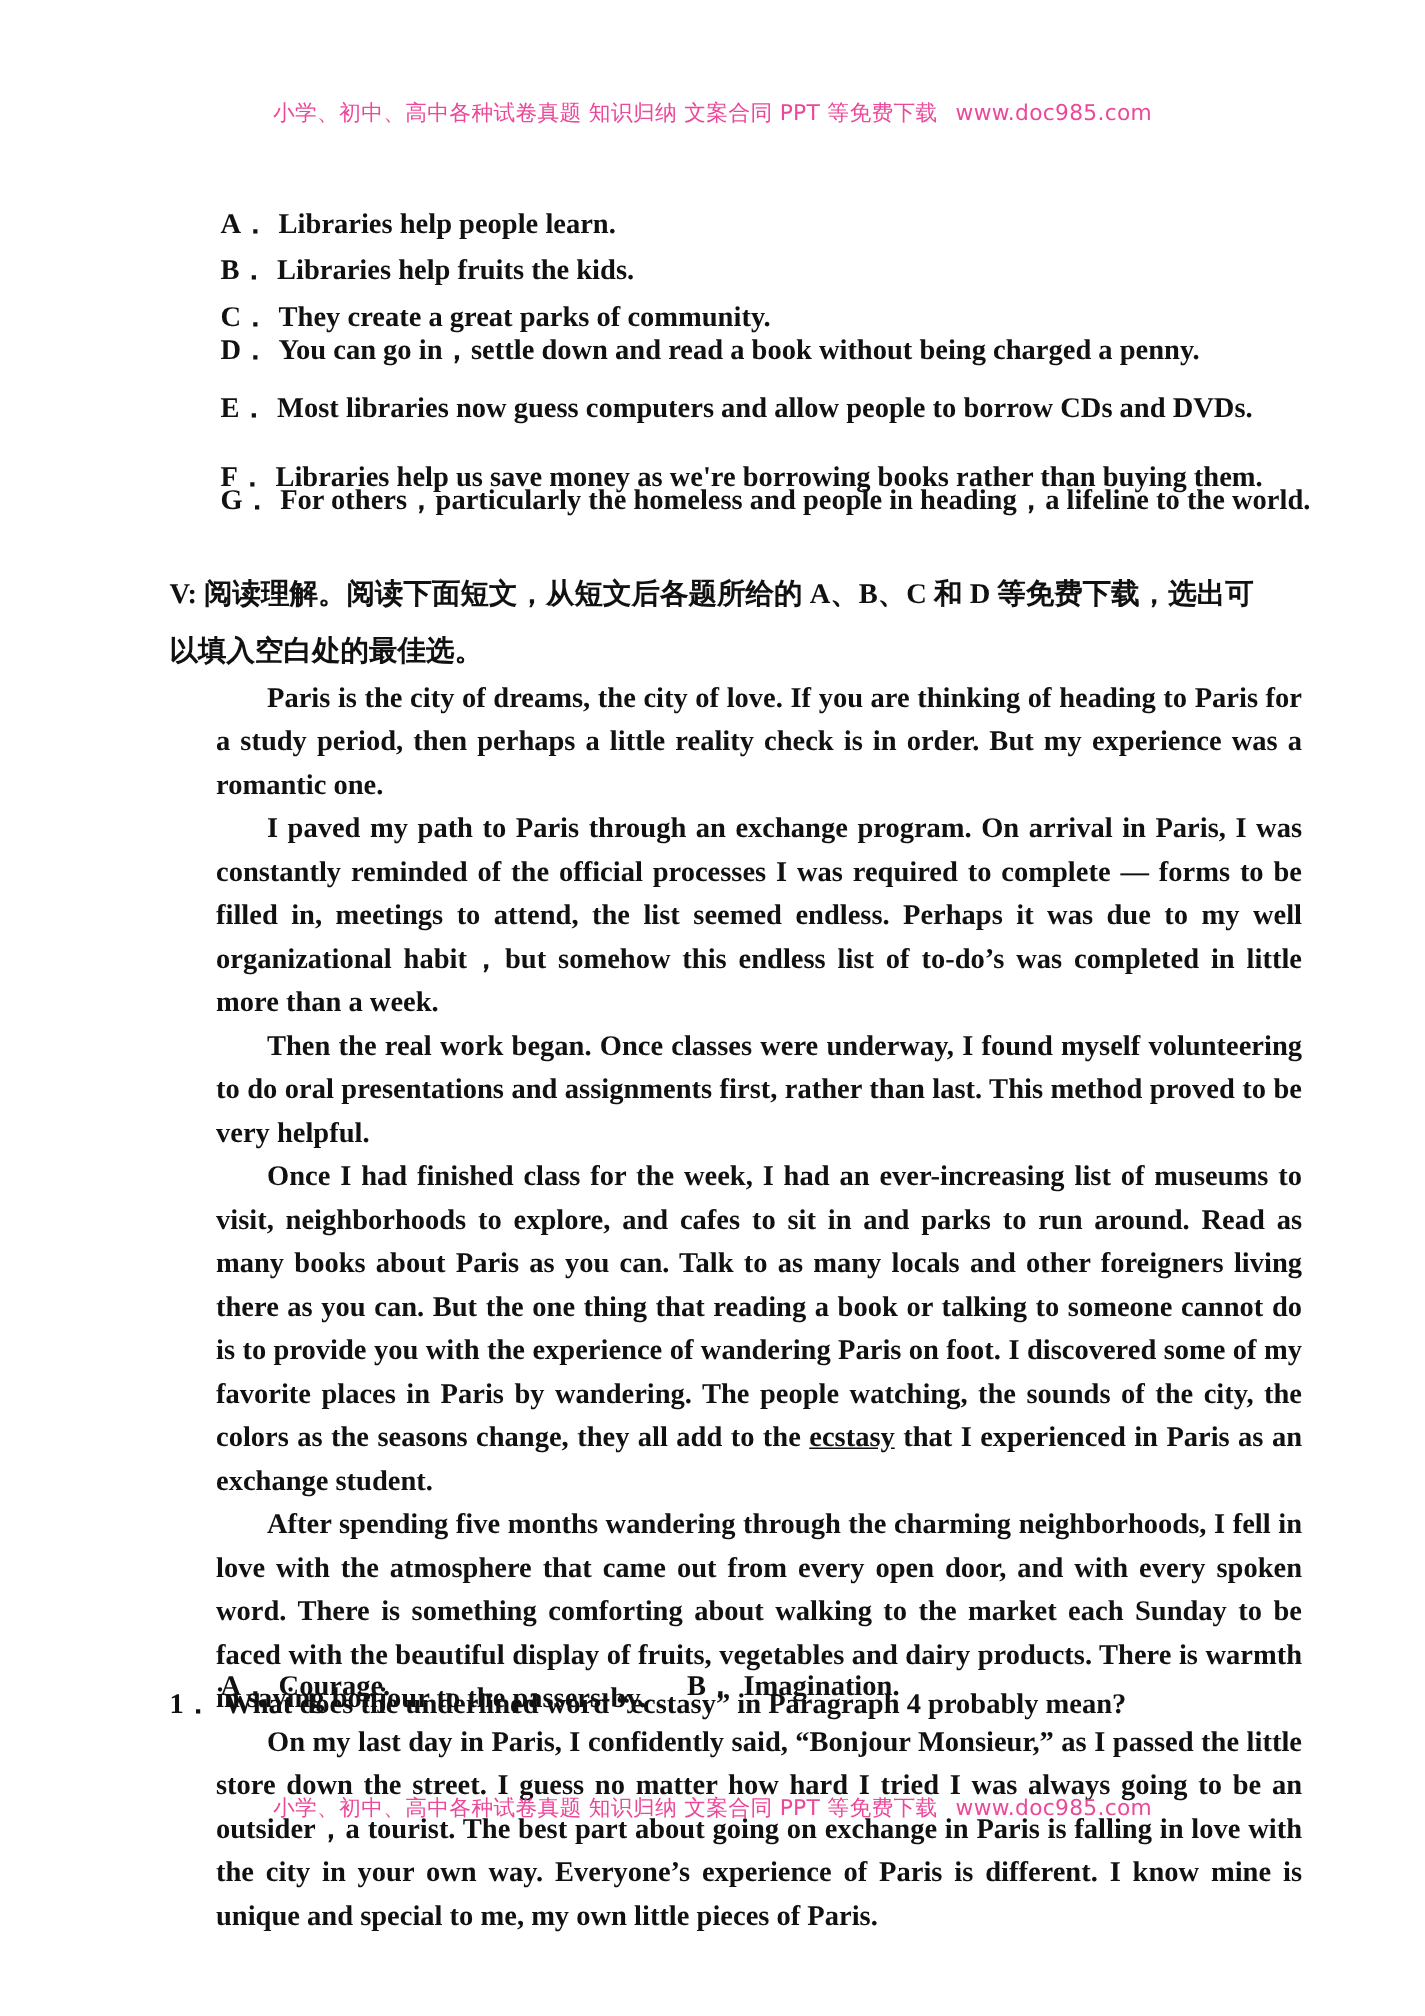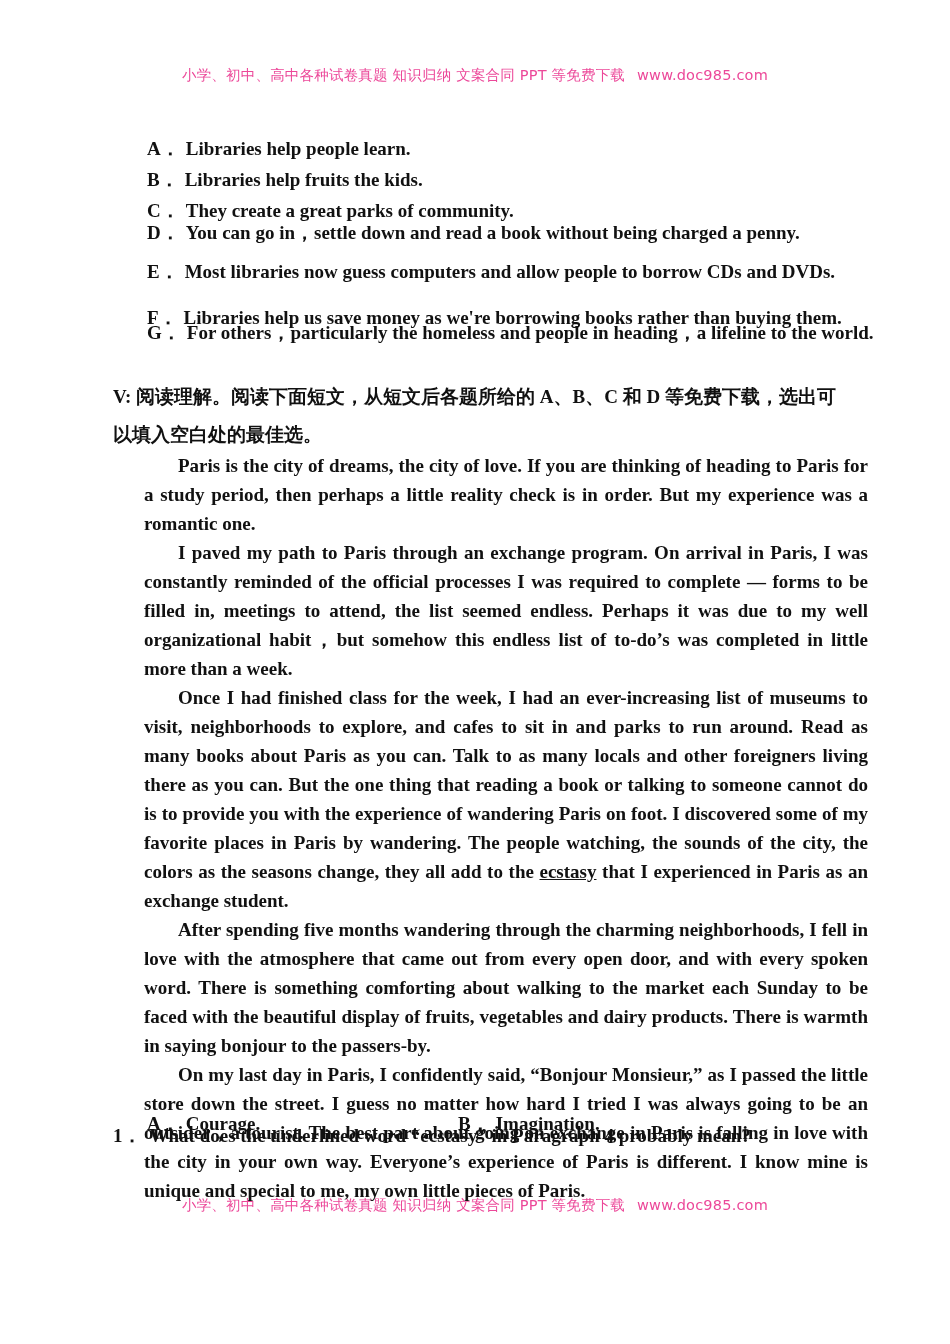--- a/index.html
+++ b/index.html
@@ -39,20 +39,21 @@
   <div class="opt serif" style="top:259px"><span class="letter">E．</span><span>Most libraries now guess computers and allow people to borrow CDs and DVDs.</span></div>
   <div class="opt serif" style="top:305px"><span class="letter">F．</span><span>Libraries help us save money as we're borrowing books rather than buying them.</span></div>
   <div class="opt serif" style="top:320px"><span class="letter">G．</span><span>For others，particularly the homeless and people in heading，a lifeline to the world.</span></div>
 </div>
 
 <div class="section-head serif">V: 阅读理解。阅读下面短文，从短文后各题所给的 A、B、C 和 D 等免费下载，选出可以填入空白处的最佳选。</div>
 
 <div class="passage serif">
   <p>Paris is the city of dreams, the city of love. If you are thinking of heading to Paris for a study period, then perhaps a little reality check is in order.  But my experience was a romantic one.</p>
   <p>I paved my path to Paris through an exchange program. On arrival in Paris, I was constantly reminded of the official processes I was required to complete — forms to be filled in, meetings to attend, the list seemed endless. Perhaps it was due to my well organizational habit，but somehow this endless list of to-do’s was completed in little more than a week.</p>
+  <p>Then the real work began. Once classes were underway, I found myself volunteering to do oral presentations and assignments first, rather than last. This method proved to be very helpful.</p>
   <p><span>Once I had finished class for the week, I had an ever-increasing list of museums to visit, neighborhoods to explore, and cafes to sit in and parks to run around. Read as many books about Paris as you can. Talk to as many locals and other foreigners living there as you can. But the one thing that reading a book or talking to someone cannot do is to provide you with the experience of wandering Paris on foot. I discovered some of my favorite places in Paris by wandering. The people watching, the sounds of the city, the colors as the seasons change, they all add to the </span><span class="underline">ecstasy</span><span> that I experienced in Paris as an exchange student.</span></p>
   <p>After spending five months wandering through the charming neighborhoods, I fell in love with the atmosphere that came out from every open door, and with every spoken word. There is something comforting about walking to the market each Sunday to be faced with the beautiful display of fruits, vegetables and dairy products. There is warmth in saying bonjour to the passers-by.</p>
   <p>On my last day in Paris, I confidently said, “Bonjour Monsieur,” as I passed the little store down the street. I guess no matter how hard I tried I was always going to be an outsider，a tourist. The best part about going on exchange in Paris is falling in love with the city in your own way. Everyone’s experience of Paris is different. I know mine is unique and special to me, my own little pieces of Paris.</p>
 </div>
 
 <div class="question serif">
   <span class="qnum">1．</span><span>What does the underlined word “ecstasy” in Paragraph 4 probably mean?</span>
 </div>
 
 <div class="answer serif" style="left:147px"><span class="letter">A．</span><span>Courage.</span></div>

